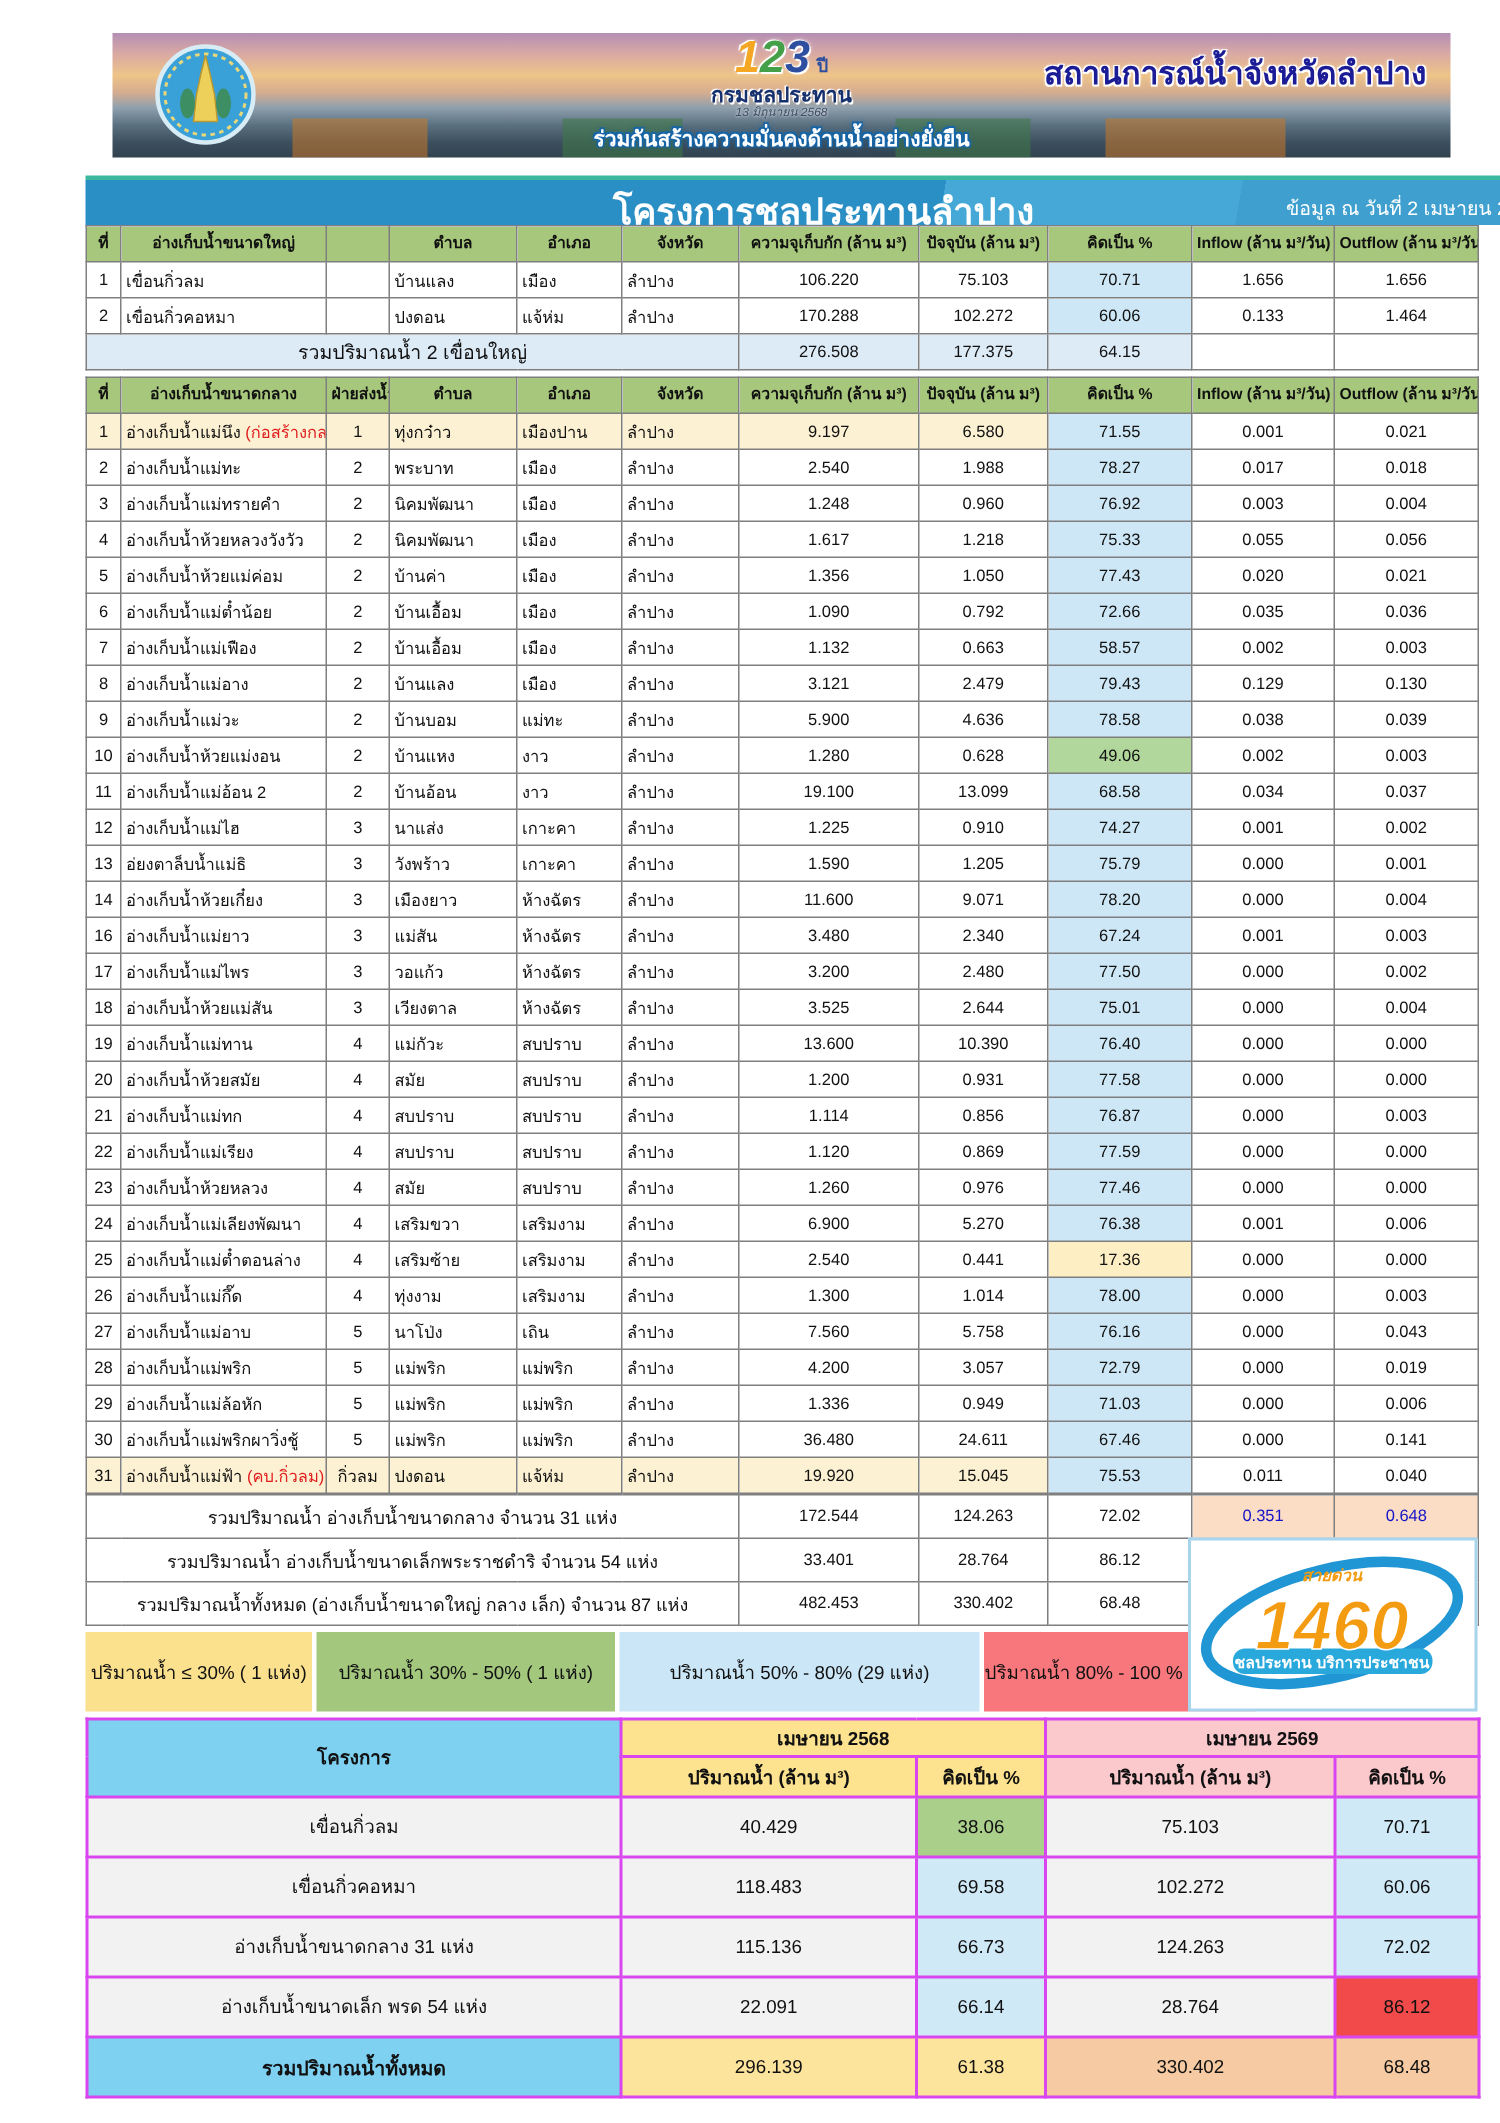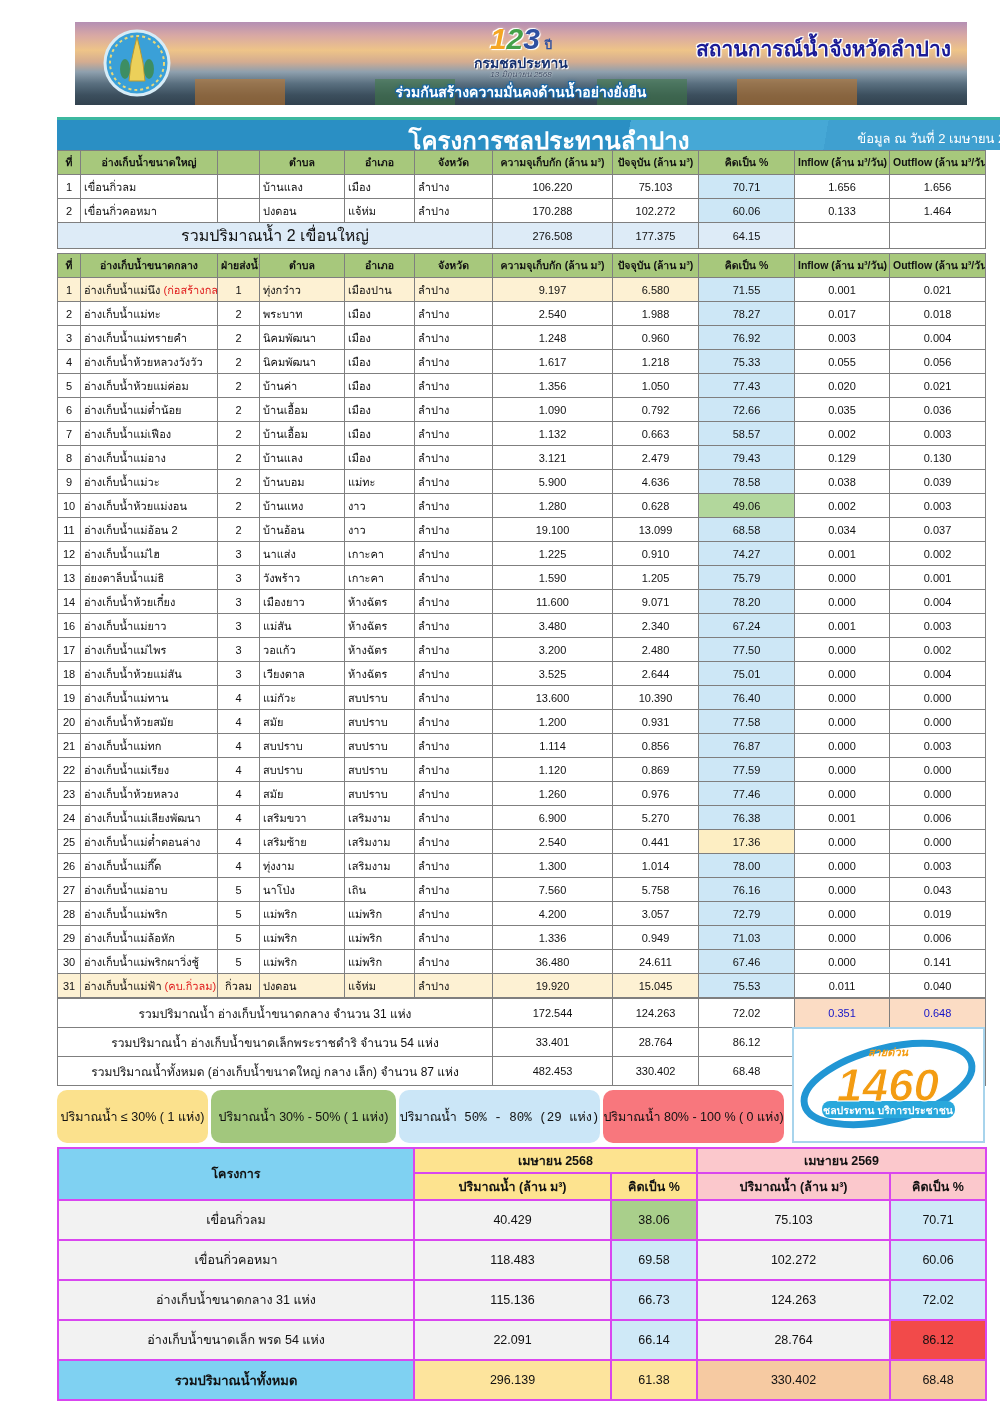--- a/index.html
+++ b/index.html
@@ -57,33 +57,33 @@
   th.gh { background: #a7c87c; font-weight: bold; font-size: 10.5px; white-space: normal; line-height: 1.05; }
   td.num { text-align: center; }
   td.txt { text-align: left; }
   td.name { text-align: left; }
   .pc-blue   { background: #cde7f6; }
   .pc-green  { background: #b2d79c; }
   .pc-yellow { background: #fdeec3; }
   .hl { background: #fdf1d3; }
   .note-red { color: #e02020; }
   .total-blue { background: #ddebf7; }
-  td.tlabel { text-align: center; font-size: 16px; }
+  td.tlabel { text-align: center; font-size: 13px; }
   .sum-label { text-align: center; font-size: 12px; }
   td.peach { background: #fbdcc4; color: #1414c8; text-align: center; }
   td.logo-cell { border: 1px solid #fff; background: #fff; }
   .gap3 { height: 4px; }
 
   
   .summary-wrap { position: relative; width: 928px; }
   tr.sumrow td { height: 29px; }
   .legend { display: flex; gap: 3px; margin-top: 4px; width: 928px; }
   .legend .lg { height: 53px; display: flex; align-items: center; justify-content: center;
-    font-size: 12.5px; text-align: center; border-radius: 10px; }
-  .lg1 { width: 151px; } .lg2 { width: 185px; } .lg3 { width: 201px; font-family: Liberation Mono, monospace; } .lg4 { width: 181px; }
+    font-size: 12.5px; text-align: center; }
+  .lg1 { width: 151px; } .lg2 { width: 199px; } .lg3 { width: 240px; } .lg4 { width: 181px; }
   .lg-spacer { flex: 1; }
   .hotline { position: absolute; right: 0; top: 29px; bottom: 0; width: 193px;
     background: #fff; border: 2px solid #a8d4ec; overflow: hidden; }
 
   
   table.cmp { border-collapse: collapse; width: 928px; font-size: 12.5px; table-layout: fixed; margin-top: 4px; }
   table.cmp th, table.cmp td { border: 2px solid #d946ef; text-align: center; padding: 0 3px; }
   tr.cmp-h1 th { height: 25px; }
   tr.cmp-h2 th { height: 27px; font-weight: bold; }
   tr.cmp-body td { height: 40px; }

